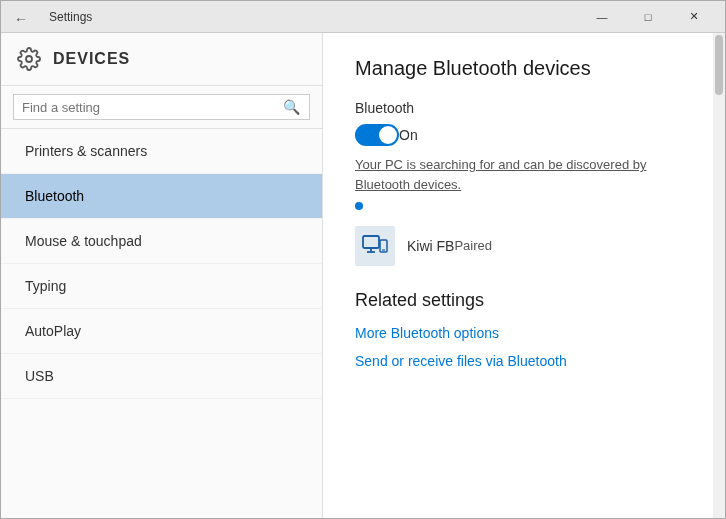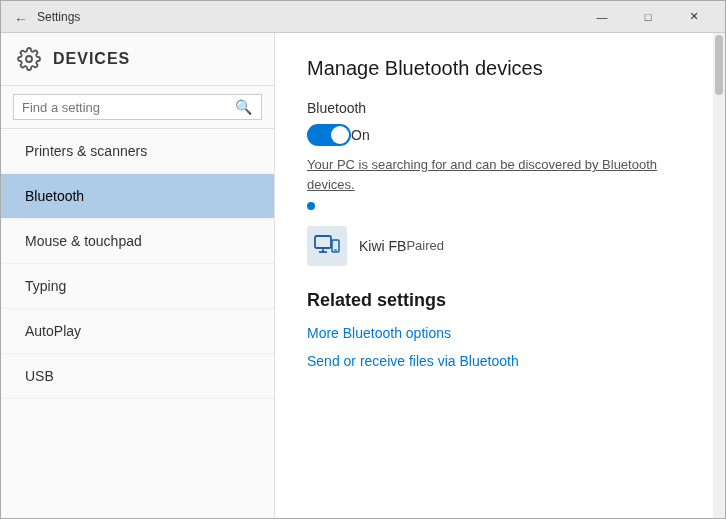--- a/index.html
+++ b/index.html
@@ -37,21 +37,21 @@
       display: flex;
       align-items: center;
       justify-content: center;
       cursor: pointer;
       color: #555;
       font-size: 14px;
     }
     .title-bar-title {
       font-size: 12px;
       color: #333;
-      margin-left: 4px;
+      margin-left: 16px;
       flex: 1;
     }
     .title-bar-controls {
       display: flex;
       gap: 0;
     }
     .title-bar-btn {
       width: 46px;
       height: 32px;
       display: flex;
@@ -66,21 +66,21 @@
 
     
     .content-area {
       display: flex;
       flex: 1;
       overflow: hidden;
     }
 
     
     .sidebar {
-      width: 274px;
+      width: 322px;
       flex-shrink: 0;
       background: #fafafa;
       border-right: 1px solid #e0e0e0;
       display: flex;
       flex-direction: column;
     }
 
     .sidebar-header {
       display: flex;
       align-items: center;
@@ -256,21 +256,21 @@
       color: #333;
       font-weight: 500;
     }
     .device-status {
       font-size: 13px;
       color: #555;
     }
 
     .related-title {
       font-size: 18px;
-      font-weight: 700;
+      font-weight: 400;
       color: #1a1a1a;
       margin-bottom: 14px;
     }
 
     .related-link {
       color: #0078d7;
       font-size: 14px;
       cursor: pointer;
       display: block;
       margin-bottom: 12px;

